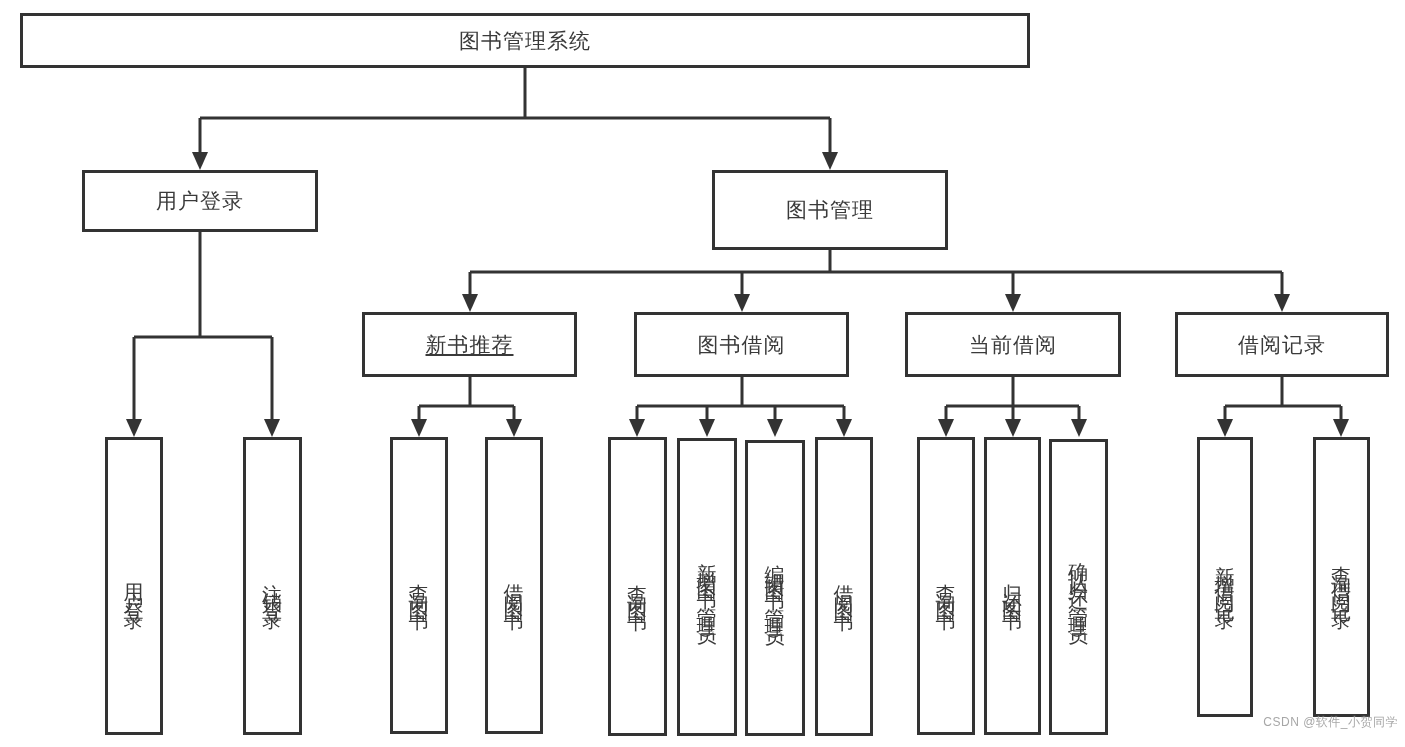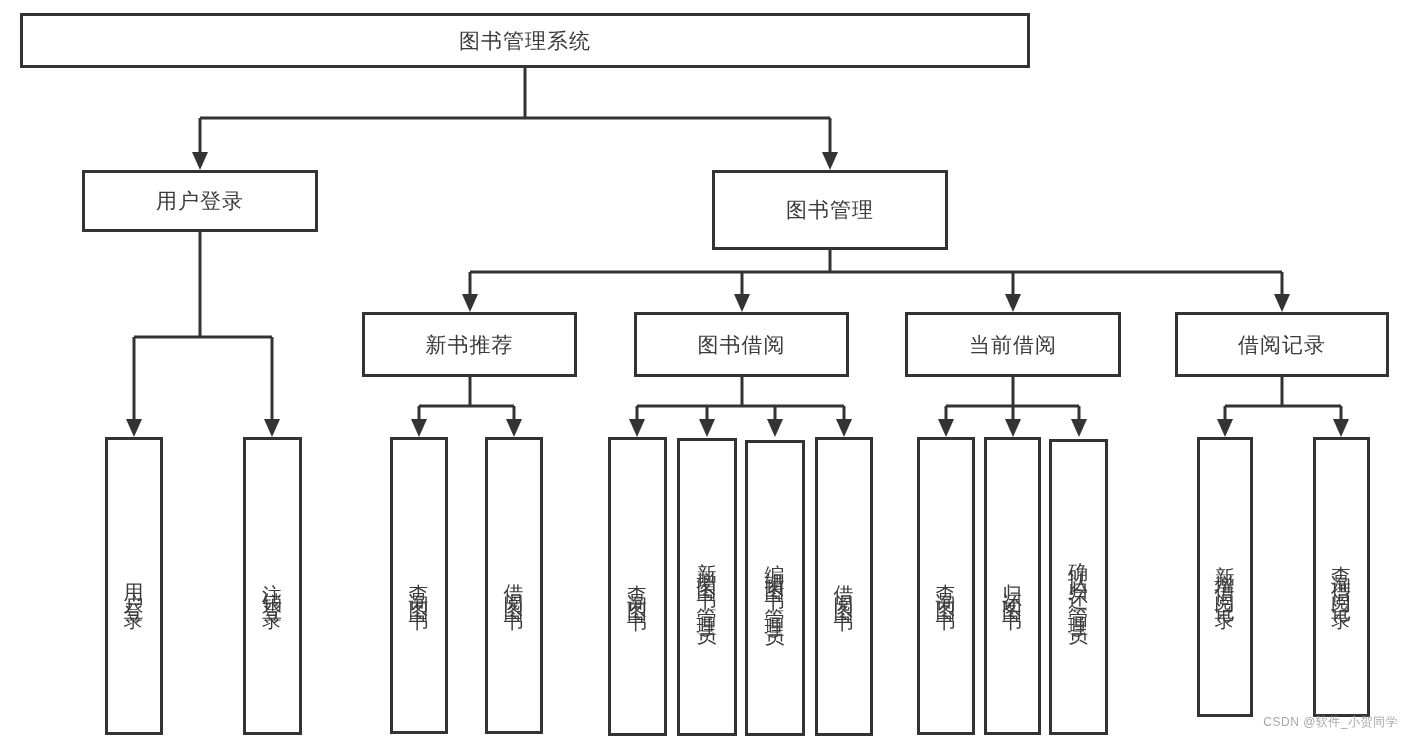--- a/index.html
+++ b/index.html
@@ -108,21 +108,21 @@
     <span>图书管理系统</span>
   </div>
 
   <div class="box h" style="left:82px; top:170px; width:236px; height:62px;">
     <span>用户登录</span>
   </div>
   <div class="box h" style="left:712px; top:170px; width:236px; height:80px;">
     <span>图书管理</span>
   </div>
 
-  <div class="box h" style="left:362px; top:312px; width:215px; height:65px;">
+  <div class="box h" style="left:362px; top:312px; width:215px; height:65px;text-decoration:underline;">
     <span>新书推荐</span>
   </div>
   <div class="box h" style="left:905px; top:312px; width:216px; height:65px;">
     <span>当前借阅</span>
   </div>
   <div class="box h" style="left:634px; top:312px; width:215px; height:65px;">
     <span>图书借阅</span>
   </div>
   <div class="box h" style="left:1175px; top:312px; width:214px; height:65px;">
     <span>借阅记录</span>

